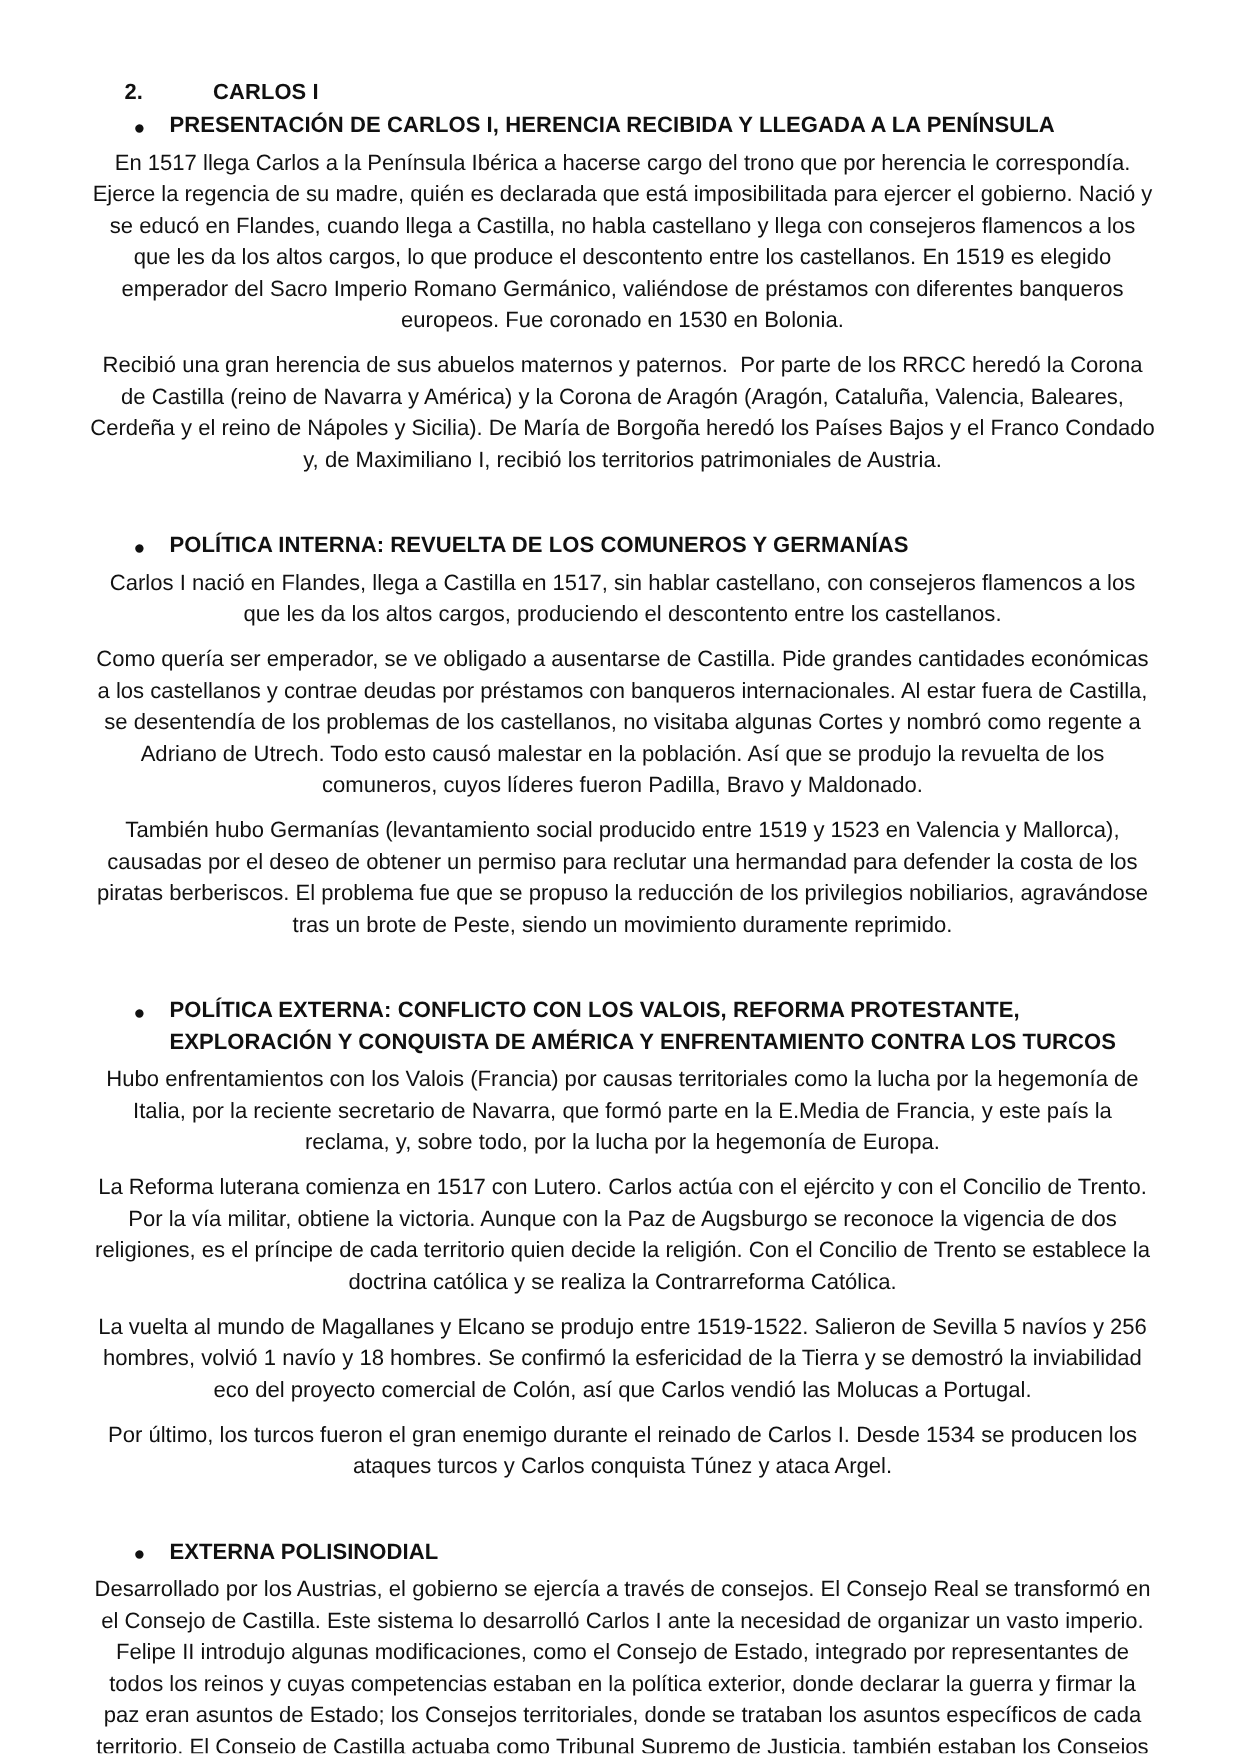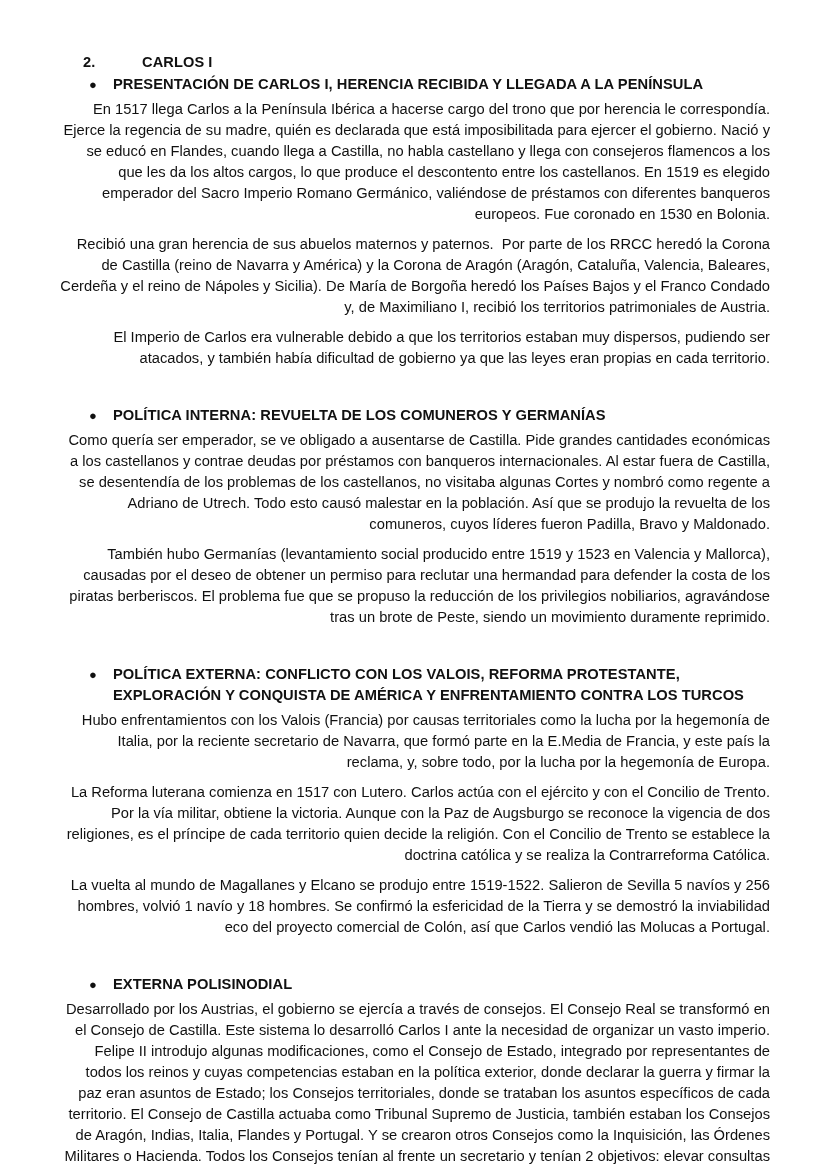--- a/index.html
+++ b/index.html
@@ -67,21 +67,21 @@
     flex: 1 1 auto;
     letter-spacing: 0.05px;
     font-weight: bold;
   }
 
   
   p.para {
     margin: 0 0 9px 0;
     font-size: 14.7px;
     line-height: 21px;
-    text-align: right;
+    text-align: center;
     letter-spacing: 0.01px;
     white-space: pre-wrap;
   }
   .section {
     margin: 0;
   }
   .spacer-lg { height: 27px; }
   .spacer-xs { height: 4px; }
 </style>
 </head>
@@ -95,46 +95,47 @@
   </div>
 
   <div class="section">
     <div class="bullet-head">
       <span class="dot">●</span>
       <span class="btext">PRESENTACIÓN DE CARLOS I, HERENCIA RECIBIDA Y LLEGADA A LA PENÍNSULA</span>
     </div>
     <div class="spacer-xs"></div>
     <p class="para">En 1517 llega Carlos a la Península Ibérica a hacerse cargo del trono que por herencia le correspondía. Ejerce la regencia de su madre, quién es declarada que está imposibilitada para ejercer el gobierno. Nació y se educó en Flandes, cuando llega a Castilla, no habla castellano y llega con consejeros flamencos a los que les da los altos cargos, lo que produce el descontento entre los castellanos. En 1519 es elegido emperador del Sacro Imperio Romano Germánico, valiéndose de préstamos con diferentes banqueros europeos. Fue coronado en 1530 en Bolonia.</p>
     <p class="para">Recibió una gran herencia de sus abuelos maternos y paternos.  Por parte de los RRCC heredó la Corona de Castilla (reino de Navarra y América) y la Corona de Aragón (Aragón, Cataluña, Valencia, Baleares, Cerdeña y el reino de Nápoles y Sicilia). De María de Borgoña heredó los Países Bajos y el Franco Condado y, de Maximiliano I, recibió los territorios patrimoniales de Austria.</p>
-    <p class="para">El Imperio de Carlos era vulnerable debido a que los territorios estaban muy dispersos, pudiendo ser atacados, y también había dificultad de gobierno ya que las leyes eran propias en cada territorio.</p>
   </div>
 
   <div class="spacer-lg"></div>
 
   <div class="section">
     <div class="bullet-head">
       <span class="dot">●</span>
       <span class="btext">POLÍTICA INTERNA: REVUELTA DE LOS COMUNEROS Y GERMANÍAS</span>
     </div>
     <div class="spacer-xs"></div>
+    <p class="para">Carlos I nació en Flandes, llega a Castilla en 1517, sin hablar castellano, con consejeros flamencos a los que les da los altos cargos, produciendo el descontento entre los castellanos.</p>
     <p class="para">Como quería ser emperador, se ve obligado a ausentarse de Castilla. Pide grandes cantidades económicas a los castellanos y contrae deudas por préstamos con banqueros internacionales. Al estar fuera de Castilla, se desentendía de los problemas de los castellanos, no visitaba algunas Cortes y nombró como regente a Adriano de Utrech. Todo esto causó malestar en la población. Así que se produjo la revuelta de los comuneros, cuyos líderes fueron Padilla, Bravo y Maldonado.</p>
     <p class="para">También hubo Germanías (levantamiento social producido entre 1519 y 1523 en Valencia y Mallorca), causadas por el deseo de obtener un permiso para reclutar una hermandad para defender la costa de los piratas berberiscos. El problema fue que se propuso la reducción de los privilegios nobiliarios, agravándose tras un brote de Peste, siendo un movimiento duramente reprimido.</p>
   </div>
 
   <div class="spacer-lg"></div>
 
   <div class="section">
     <div class="bullet-head">
       <span class="dot">●</span>
       <span class="btext">POLÍTICA EXTERNA: CONFLICTO CON LOS VALOIS, REFORMA PROTESTANTE, EXPLORACIÓN Y CONQUISTA DE AMÉRICA Y ENFRENTAMIENTO CONTRA LOS TURCOS</span>
     </div>
     <div class="spacer-xs"></div>
     <p class="para">Hubo enfrentamientos con los Valois (Francia) por causas territoriales como la lucha por la hegemonía de Italia, por la reciente secretario de Navarra, que formó parte en la E.Media de Francia, y este país la reclama, y, sobre todo, por la lucha por la hegemonía de Europa.</p>
     <p class="para">La Reforma luterana comienza en 1517 con Lutero. Carlos actúa con el ejército y con el Concilio de Trento. Por la vía militar, obtiene la victoria. Aunque con la Paz de Augsburgo se reconoce la vigencia de dos religiones, es el príncipe de cada territorio quien decide la religión. Con el Concilio de Trento se establece la doctrina católica y se realiza la Contrarreforma Católica.</p>
     <p class="para">La vuelta al mundo de Magallanes y Elcano se produjo entre 1519-1522. Salieron de Sevilla 5 navíos y 256 hombres, volvió 1 navío y 18 hombres. Se confirmó la esfericidad de la Tierra y se demostró la inviabilidad eco del proyecto comercial de Colón, así que Carlos vendió las Molucas a Portugal.</p>
+    <p class="para">Por último, los turcos fueron el gran enemigo durante el reinado de Carlos I. Desde 1534 se producen los ataques turcos y Carlos conquista Túnez y ataca Argel.</p>
   </div>
 
   <div class="spacer-lg"></div>
 
   <div class="section">
     <div class="bullet-head">
       <span class="dot">●</span>
       <span class="btext">EXTERNA POLISINODIAL</span>
     </div>
     <div class="spacer-xs"></div>

